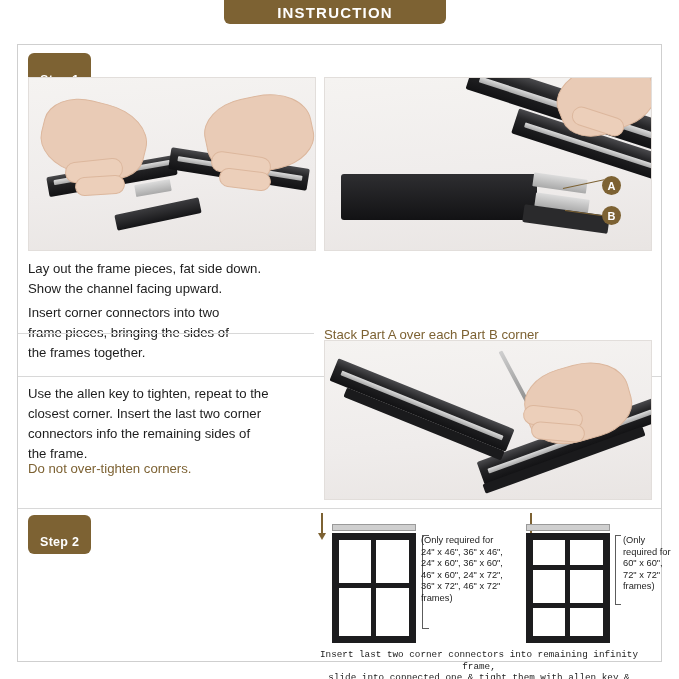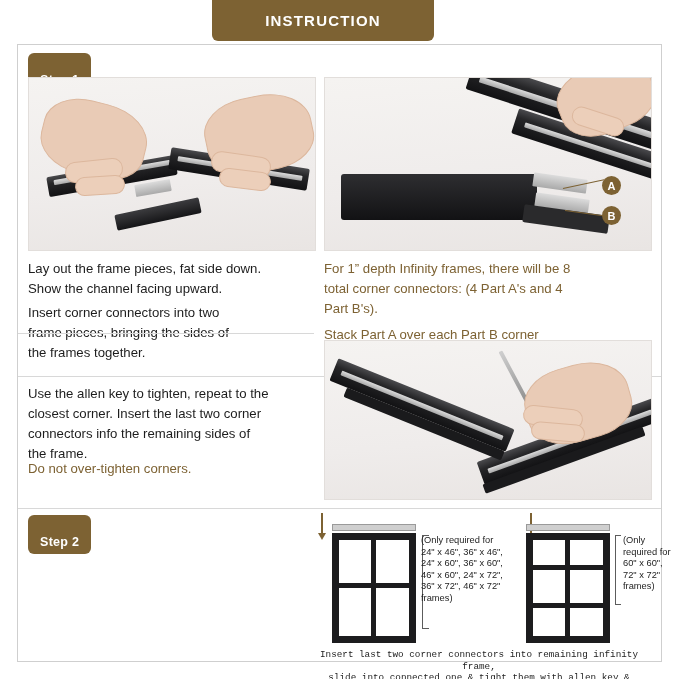--- a/index.html
+++ b/index.html
@@ -19,24 +19,24 @@
   
   .banner-wrap {
     position: absolute;
     top: 0;
     left: 0;
     width: 679px;
     height: 34px;
   }
   .banner {
     position: absolute;
-    left: 212px;
+    left: 224px;
     top: 0px;
     width: 222px;
-    height: 41px;
+    height: 24px;
     background: #7d6233;
     border-radius: 0 0 6px 6px;
     display: flex;
     align-items: center;
     justify-content: center;
   }
   .banner-text {
     color: #ffffff;
     font-size: 15px;
     font-weight: bold;
@@ -262,23 +262,20 @@
     <div class="callout" style="left:277px; top:98px;">A</div>
     <div class="callout" style="left:277px; top:128px;">B</div>
   </div>
 
   <div class="txt" style="left:10px; top:214px; width:290px; white-space:pre-line;">Lay out the frame pieces, fat side down.
 Show the channel facing upward.</div>
   <div class="txt" style="left:10px; top:258px; width:290px; white-space:pre-line;">Insert corner connectors into two
 frame pieces, bringing the sides of
 the frames together.</div>
 
-  <div class="txt brown" style="left:306px; top:214px; width:326px; white-space:pre-line;">For 1” depth Infinity frames, there will be 8
-total corner connectors: (4 Part A's and 4
-Part B's).</div>
   <div class="txt brown" style="left:306px; top:280px; width:326px; white-space:pre-line;">Stack Part A over each Part B corner
 connector before joining the sides of the frame.</div>
 
   <div class="divider" style="top:288px; left:0; width:296px;"></div>
   <div class="divider" style="top:331px;"></div>
 
   <div class="txt brown" style="left:10px; top:414px; width:296px; white-space:pre-line;">Do not over-tighten corners.</div>
   <div class="txt" style="left:10px; top:339px; width:296px; white-space:pre-line;">Use the allen key to tighten, repeat to the
 closest corner. Insert the last two corner
 connectors info the remaining sides of

